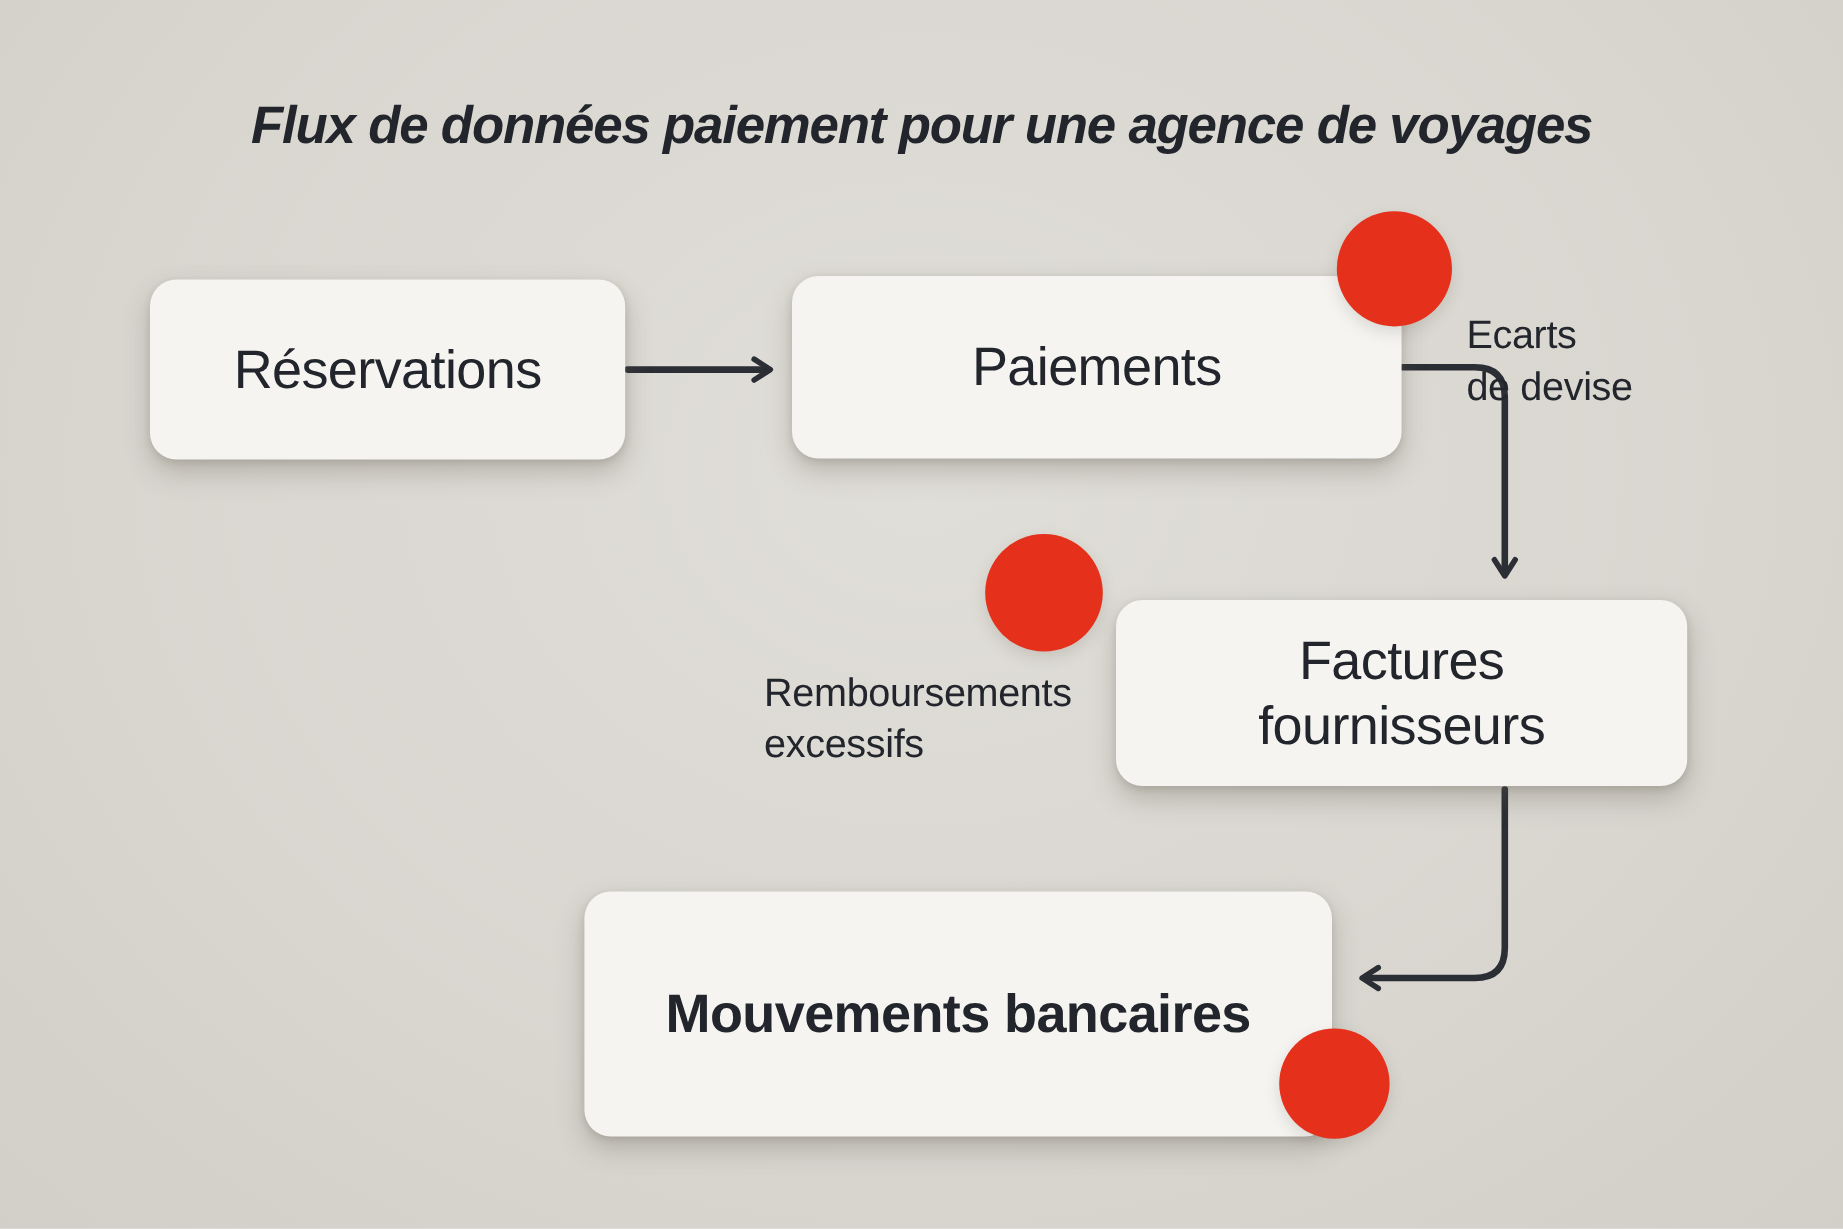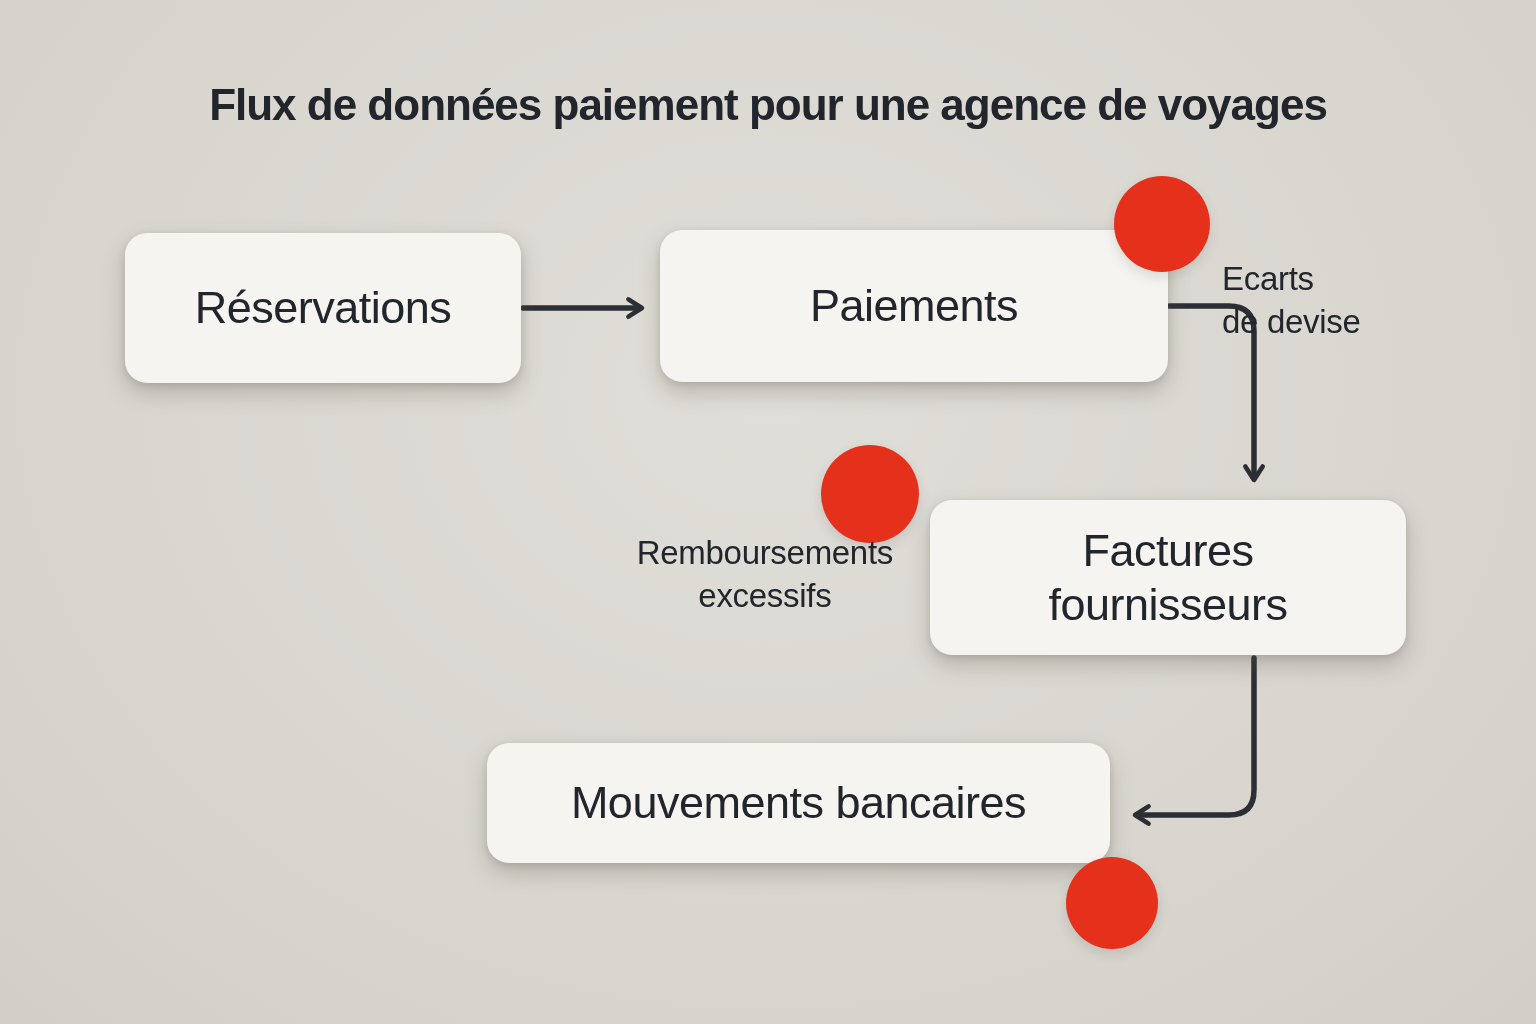--- a/index.html
+++ b/index.html
@@ -25,61 +25,62 @@
   .diagram-title {
     position: absolute;
     left: 0;
     right: 0;
     top: 80px;
     text-align: center;
     font-size: 44px;
     font-weight: 700;
     letter-spacing: -1px;
     color: var(--text);
+    font-style: italic;
   }
   .node {
     position: absolute;
     background: var(--node-fill);
     border-radius: 22px;
     display: flex;
     flex-direction: column;
     align-items: center;
     justify-content: center;
     text-align: center;
     font-size: 45px;
     font-weight: 500;
     letter-spacing: -0.5px;
     line-height: 1.18;
     color: var(--text);
     box-shadow: 0 10px 22px rgba(95, 90, 78, 0.30), 0 2px 6px rgba(95, 90, 78, 0.18);
   }
   #node-reservations { left: 125px; top: 233px; width: 396px; height: 150px; }
   #node-paiements    { left: 660px; top: 230px; width: 508px; height: 152px; }
   #node-factures     { left: 930px; top: 500px; width: 476px; height: 155px; }
-  #node-mouvements   { left: 487px; top: 743px; width: 623px; height: 120px; }
+  #node-mouvements   { left: 487px; top: 743px; width: 623px; height: 204px; font-weight: bold; }
   .node .line { display: block; text-align: center; }
   .alert-dot {
     position: absolute;
     border-radius: 50%;
     background: var(--alert-red);
     box-shadow: 0 5px 12px rgba(95, 90, 78, 0.18);
   }
   #dot-ecarts         { left: 1114px; top: 176px; width: 96px; height: 96px; }
   #dot-remboursements { left: 821px;  top: 445px; width: 98px; height: 98px; }
   #dot-cashback       { left: 1066px; top: 857px; width: 92px; height: 92px; }
   .annotation {
     position: absolute;
     font-size: 33px;
     font-weight: 500;
     letter-spacing: -0.3px;
     line-height: 1.3;
     color: var(--text);
   }
   #annotation-ecarts { left: 1222px; top: 214px; text-align: left; margin-top: 44px; }
-  #annotation-remboursements { right: 643px; top: 532px; text-align: center; }
+  #annotation-remboursements { right: 643px; top: 556px; text-align: left; }
   .annotation .line { display: block; }
   .edges-layer {
     position: absolute;
     inset: 0;
     pointer-events: none;
   }
   .edge-path {
     fill: none;
     stroke: var(--arrow);
     stroke-width: 5.5;

